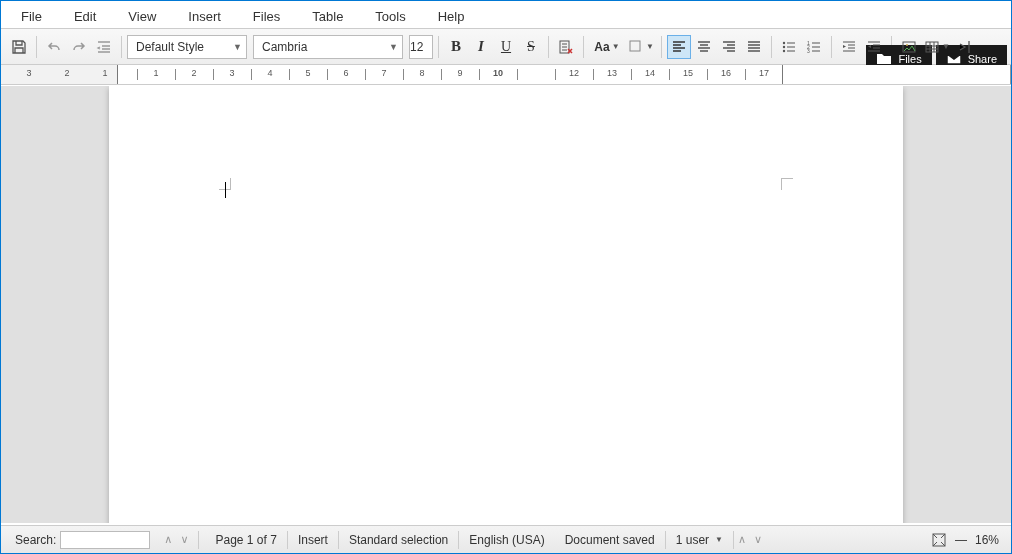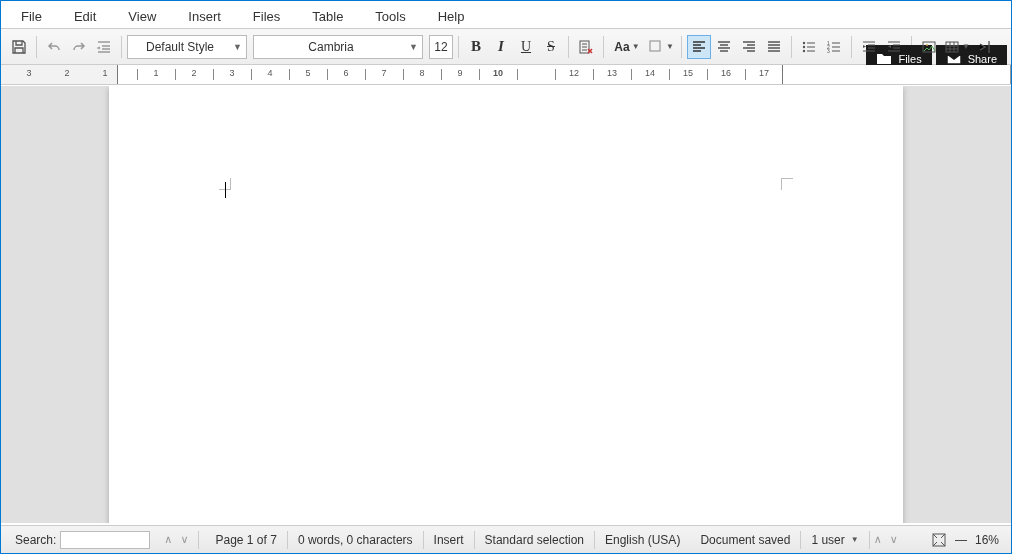--- a/index.html
+++ b/index.html
@@ -8,24 +8,24 @@
 .menubar .menu-item { padding: 4px 16px; cursor: default; font-size: 13px; }
 .corner-buttons { position: absolute; top: 0; right: 4px; display: flex; gap: 4px; margin-top: 44px; }
 .corner-btn { background: #1a1a1a; color: #fff; font-size: 11px; display: flex; align-items: center; gap: 6px; padding: 7px 10px; }
 .corner-btn svg { fill: #fff; }
 .toolbar { display: flex; align-items: center; height: 36px; background: linear-gradient(#f8f8f8,#eee); border-bottom: 1px solid #ccc; padding-left: 6px; gap: 1px; }
 .tb-btn { width: 24px; height: 24px; display:flex; align-items:center; justify-content:center; border:1px solid transparent; position:relative; }
 .tb-btn.active { background:#cde6f7; border-color:#6bb0e8; }
 .tb-btn svg { width:16px; height:16px; }
 .tb-sep { width:1px; height:22px; background:#ccc; margin:0 4px; }
 .combo { display:flex; align-items:center; border:1px solid #bbb; background:#fff; height:24px; font-size:12px; position:relative; }
-.combo .display { padding:0 22px 0 8px; min-width:0; flex:1; text-align:center; }
+.combo .display { padding:0 22px 0 8px; min-width:0; flex:1; }
 .combo .arrow { position:absolute; right:4px; font-size:9px; color:#666; }
 .style-combo { width:120px; }
-.font-combo { width:170px; }
+.font-combo { width:150px; }
 .size-combo { width:24px; justify-content:center; }
 .size-combo .display { padding:0; }
 .aa { font-size:12px; font-weight:600; }
 .dropdown-caret { font-size:8px; color:#555; margin-left:2px; }
 .ruler { height:20px; border-bottom:1px solid #ccc; background:#f2f2f2; position:relative; font-size:9px; color:#555; overflow:hidden; }
 .ruler-inner { position:absolute; left:116px; right:0; top:0; bottom:0; background:#fff; border-left:1px solid #999; border-right:1px solid #999; }
 .ruler-tick { position:absolute; top:4px; bottom:4px; width:1px; background:#888; }
 .ruler-num { position:absolute; top:3px; transform:translateX(-50%); }
 .ruler-off { position:absolute; left:0; width:116px; top:0; bottom:0; }
 .ruler-active { position:absolute; left:116px; width:666px; top:0; bottom:0; border:1px solid #777; border-bottom:none; border-top:none; }
@@ -275,21 +275,20 @@
 
 <div class="statusbar">
   <div class="status-seg" style="border:none;padding-left:14px">
     <span>Search:</span>
     <input class="search-box" style="">
   </div>
   <span class="nav-chev">∧</span>
   <span class="nav-chev">∨</span>
   <div style="width:1px;height:18px;background:#ccc;margin:0 6px"></div>
   <div class="status-seg">Page 1 of 7</div>
-  <div class="status-seg">0 words, 0 characters</div>
   <div class="status-seg">Insert</div>
   <div class="status-seg">Standard selection</div>
   <div class="status-seg" style="border:none">English (USA)</div>
   <div class="status-seg">Document saved</div>
   <div class="status-seg">
     <span>1 user</span>
     <span class="dropdown-caret">▼</span>
   </div>
   <span class="nav-chev">∧</span>
   <span class="nav-chev">∨</span>

